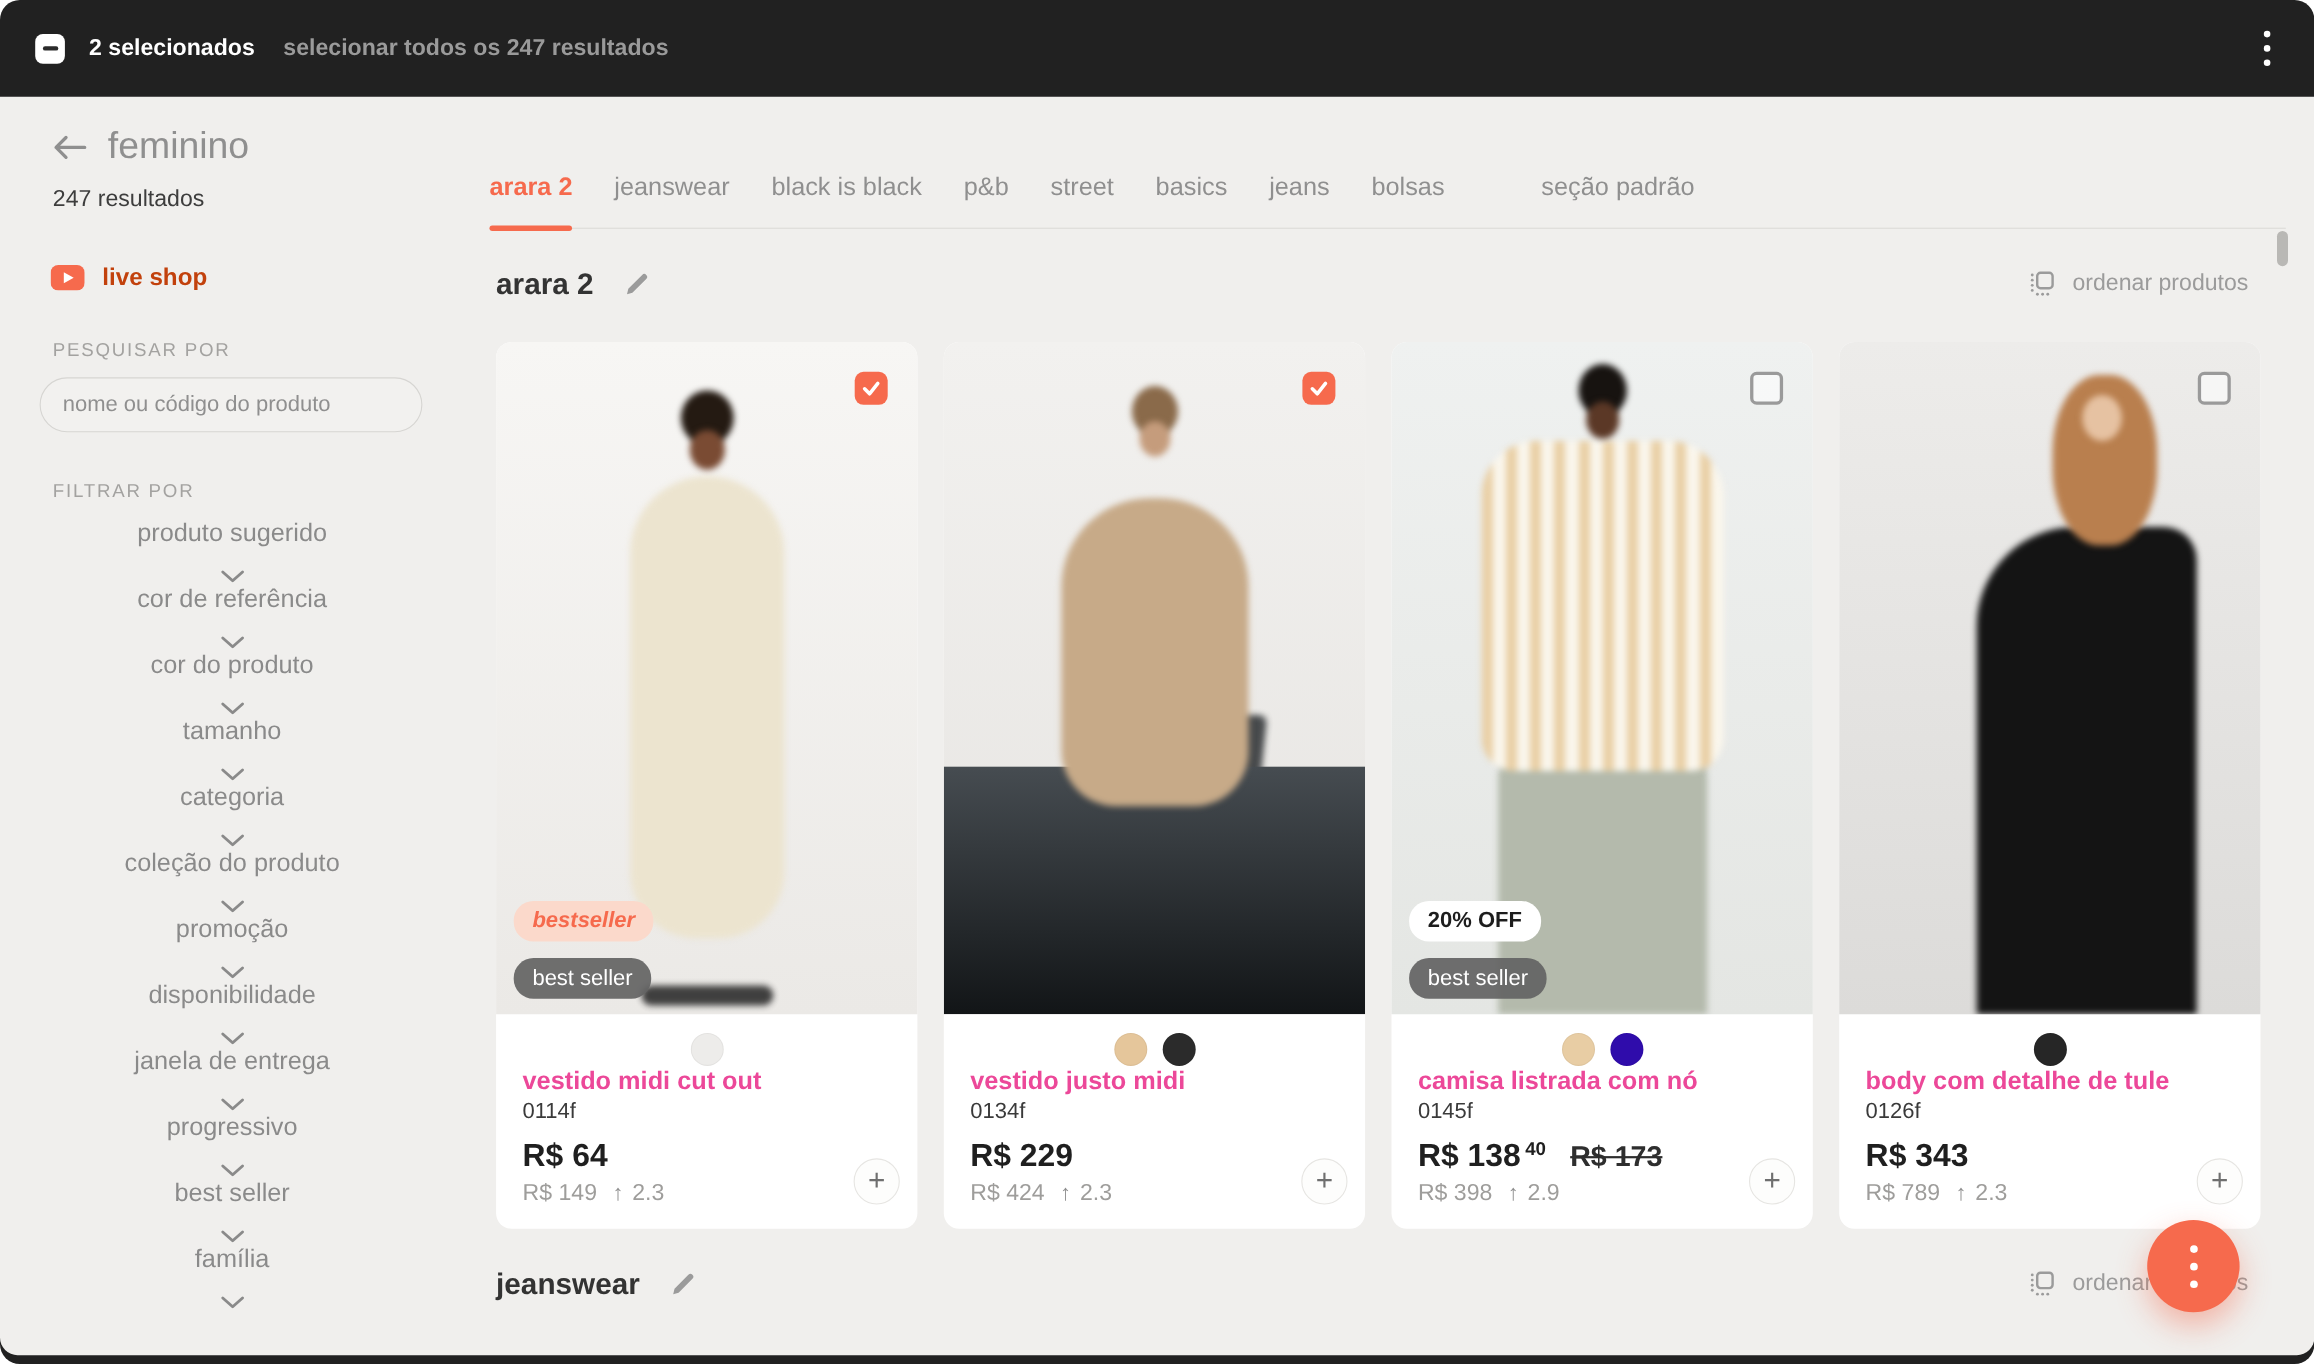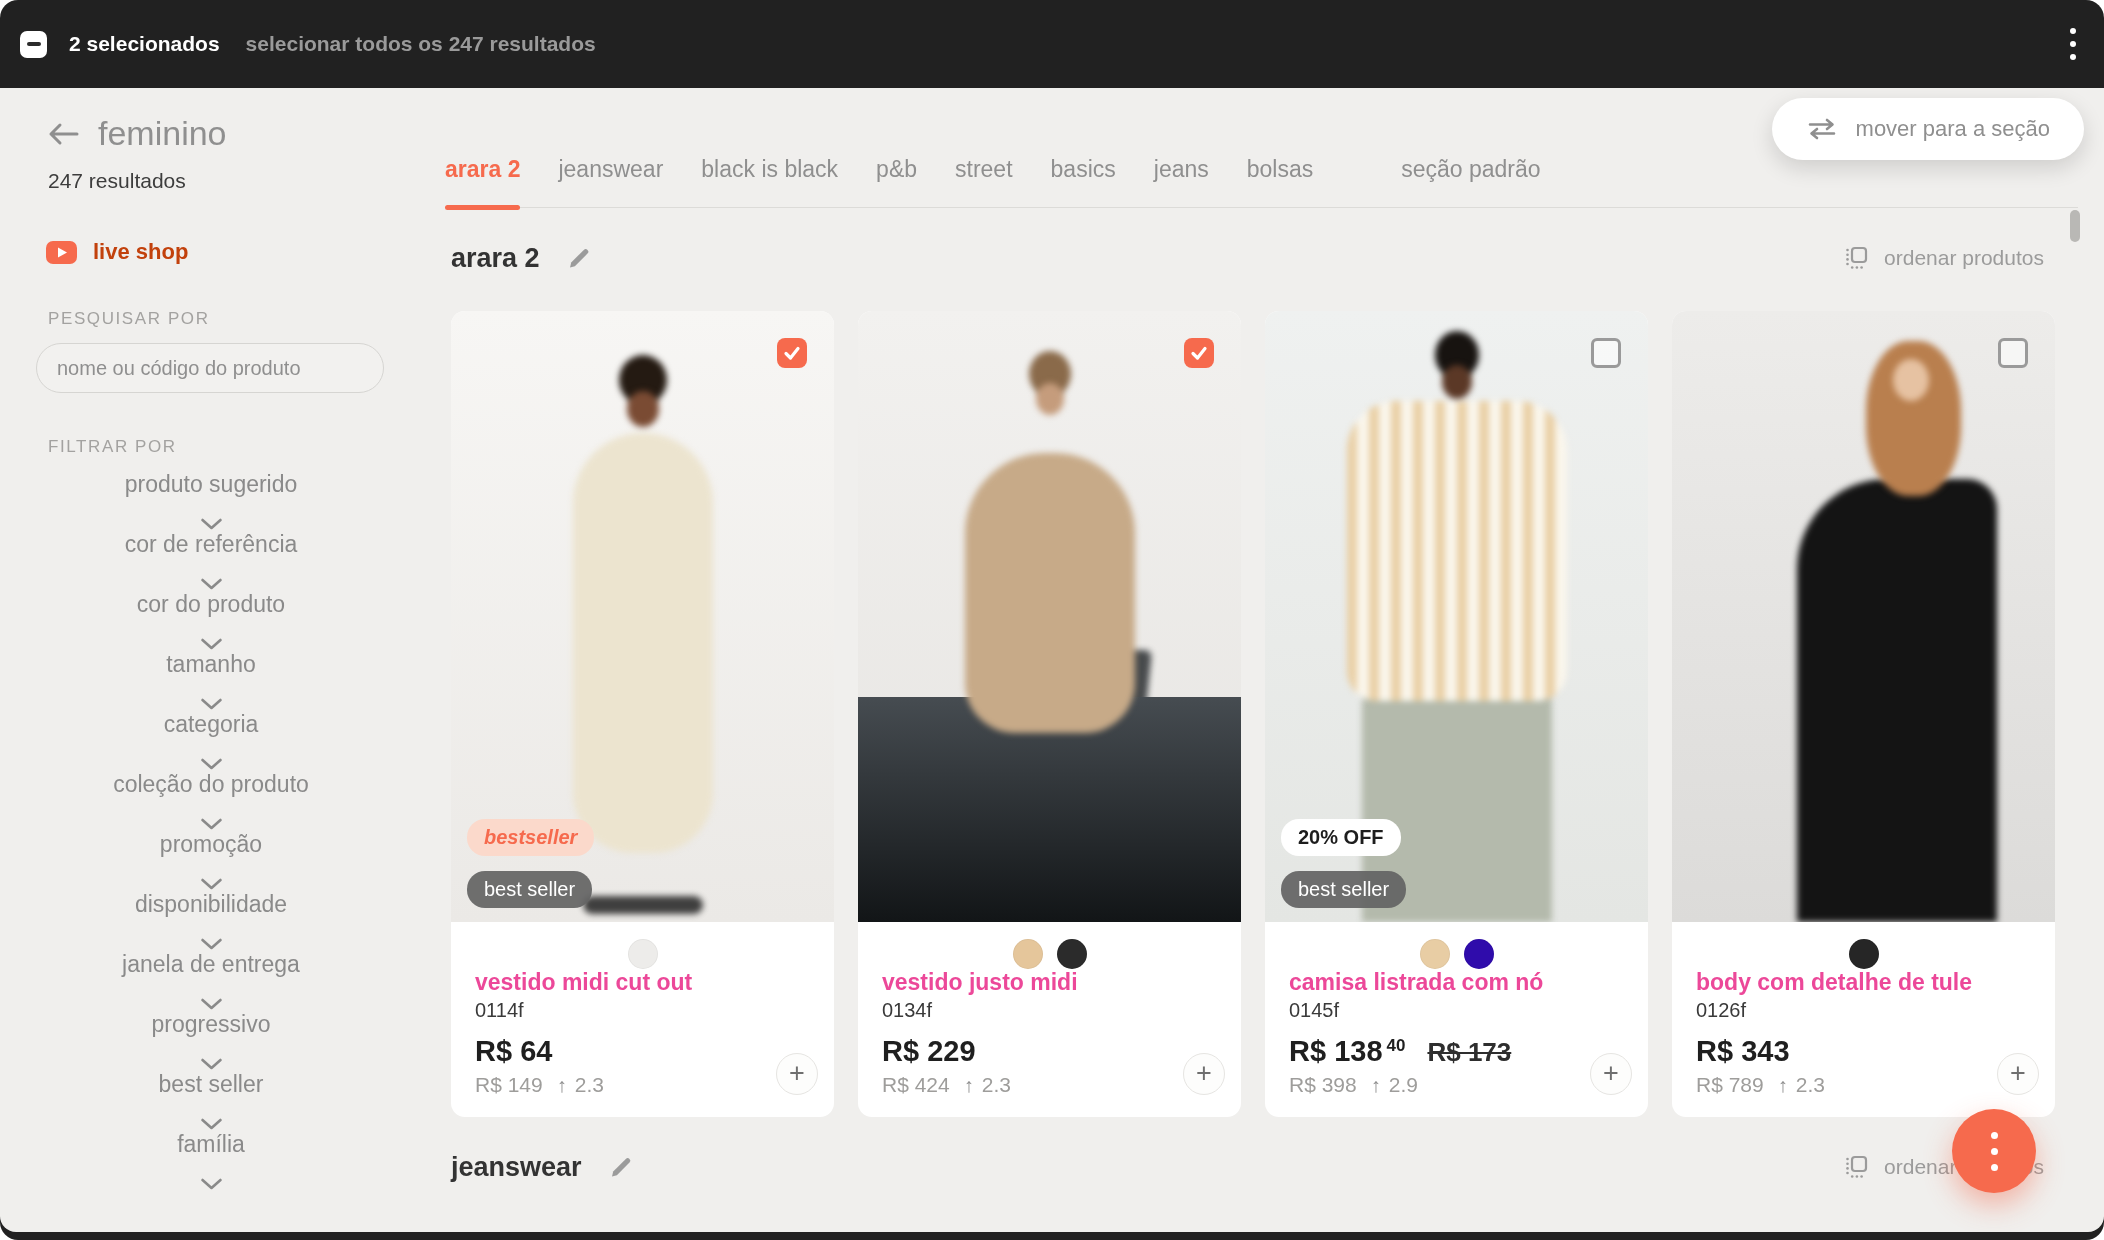--- a/index.html
+++ b/index.html
@@ -1,21 +1,21 @@
 <!DOCTYPE html>
 <html><head>
 <meta charset="utf-8">
 <style>
   * { margin:0; padding:0; box-sizing:border-box; }
   body { background:#ffffff; font-family:"Liberation Sans", sans-serif; width:2104px; height:1240px; overflow:hidden; }
 
   .window { position:relative; width:2104px; height:1240px; background:#212121; border-radius:18px; overflow:hidden; }
 
   
-  .topbar { position:absolute; top:0; left:0; right:0; height:88px; display:flex; align-items:center; padding:0 20px; }
+  .topbar { position:absolute; top:0; left:0; right:0; height:88px; display:flex; align-items:center; padding:0 32px; }
   .tb-checkbox { width:27px; height:27px; background:#fff; border-radius:7px; display:flex; align-items:center; justify-content:center; cursor:pointer; }
   .tb-minus { width:14px; height:4px; background:#2b2b2b; border-radius:2px; }
   .tb-count { color:#ffffff; font-size:21px; font-weight:700; margin-left:22px; }
   .tb-selectall { color:#9a9a9a; font-size:21px; font-weight:700; margin-left:26px; cursor:pointer; }
   .kebab { margin-left:auto; display:flex; flex-direction:column; gap:7px; padding:8px; cursor:pointer; }
   .kebab i { width:6px; height:6px; border-radius:50%; background:#fff; }
 
   
   .app-body { position:absolute; top:88px; left:0; right:0; bottom:8px; background:#f0efed; border-radius:0 0 16px 16px; display:flex; overflow:hidden; }
 
@@ -234,27 +234,20 @@
             <div class="tab">black is black</div>
             <div class="tab">p&amp;b</div>
             <div class="tab">street</div>
             <div class="tab">basics</div>
             <div class="tab">jeans</div>
             <div class="tab">bolsas</div>
             <div class="tab separated">seção padrão</div>
           </div>
       </div>
 
-      <div class="move-btn">
-        <svg width="32" height="22" viewBox="0 0 32 22">
-            <path d="M4 6.5 H25 M21 2 L26.5 6.5 L21 11" fill="none" stroke="#8f8f8f" stroke-width="2.6" stroke-linecap="round" stroke-linejoin="round"></path>
-            <path d="M28 15.5 H7 M11 11 L5.5 15.5 L11 20" fill="none" stroke="#8f8f8f" stroke-width="2.6" stroke-linecap="round" stroke-linejoin="round"></path>
-          </svg>
-        <span>mover para a seção</span>
-      </div>
 
       <div class="scroll-thumb"></div>
 
       <div class="section-header">
         <span class="sec-title">arara 2</span>
         <span class="edit-icon">
           <svg width="26" height="26" viewBox="0 0 26 26">
               <path d="M4 22.5 L5.2 17.5 L17.8 4.9 a2.6 2.6 0 0 1 3.7 3.7 L8.9 21.2 Z" fill="#9b9b9b"></path>
             </svg>
         </span>

